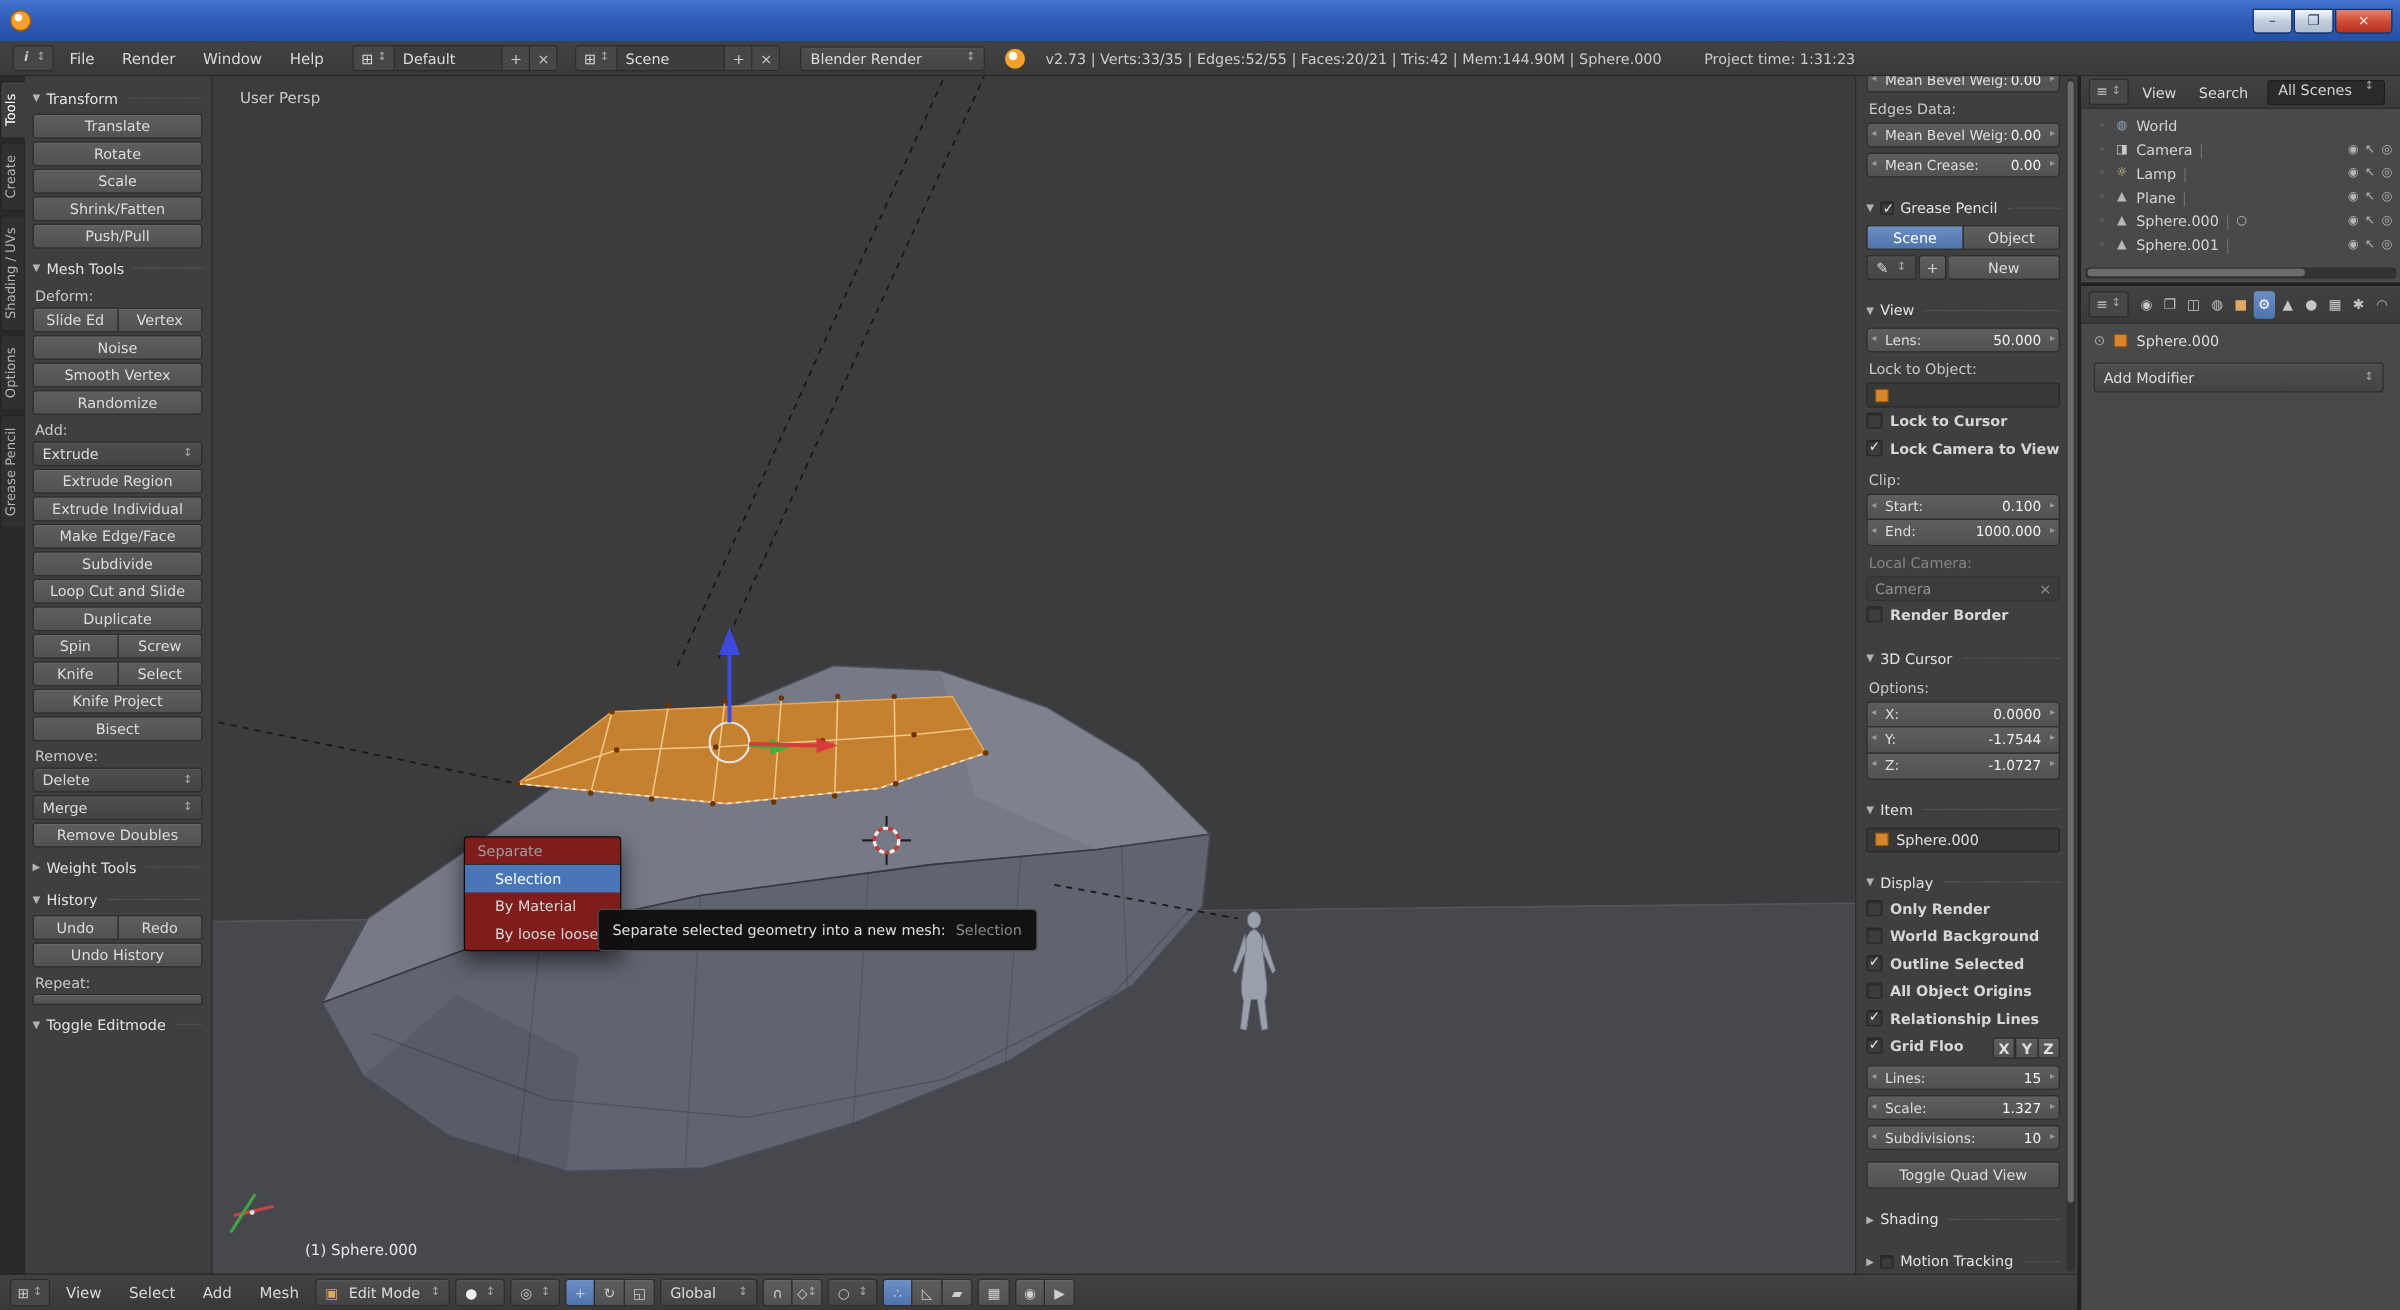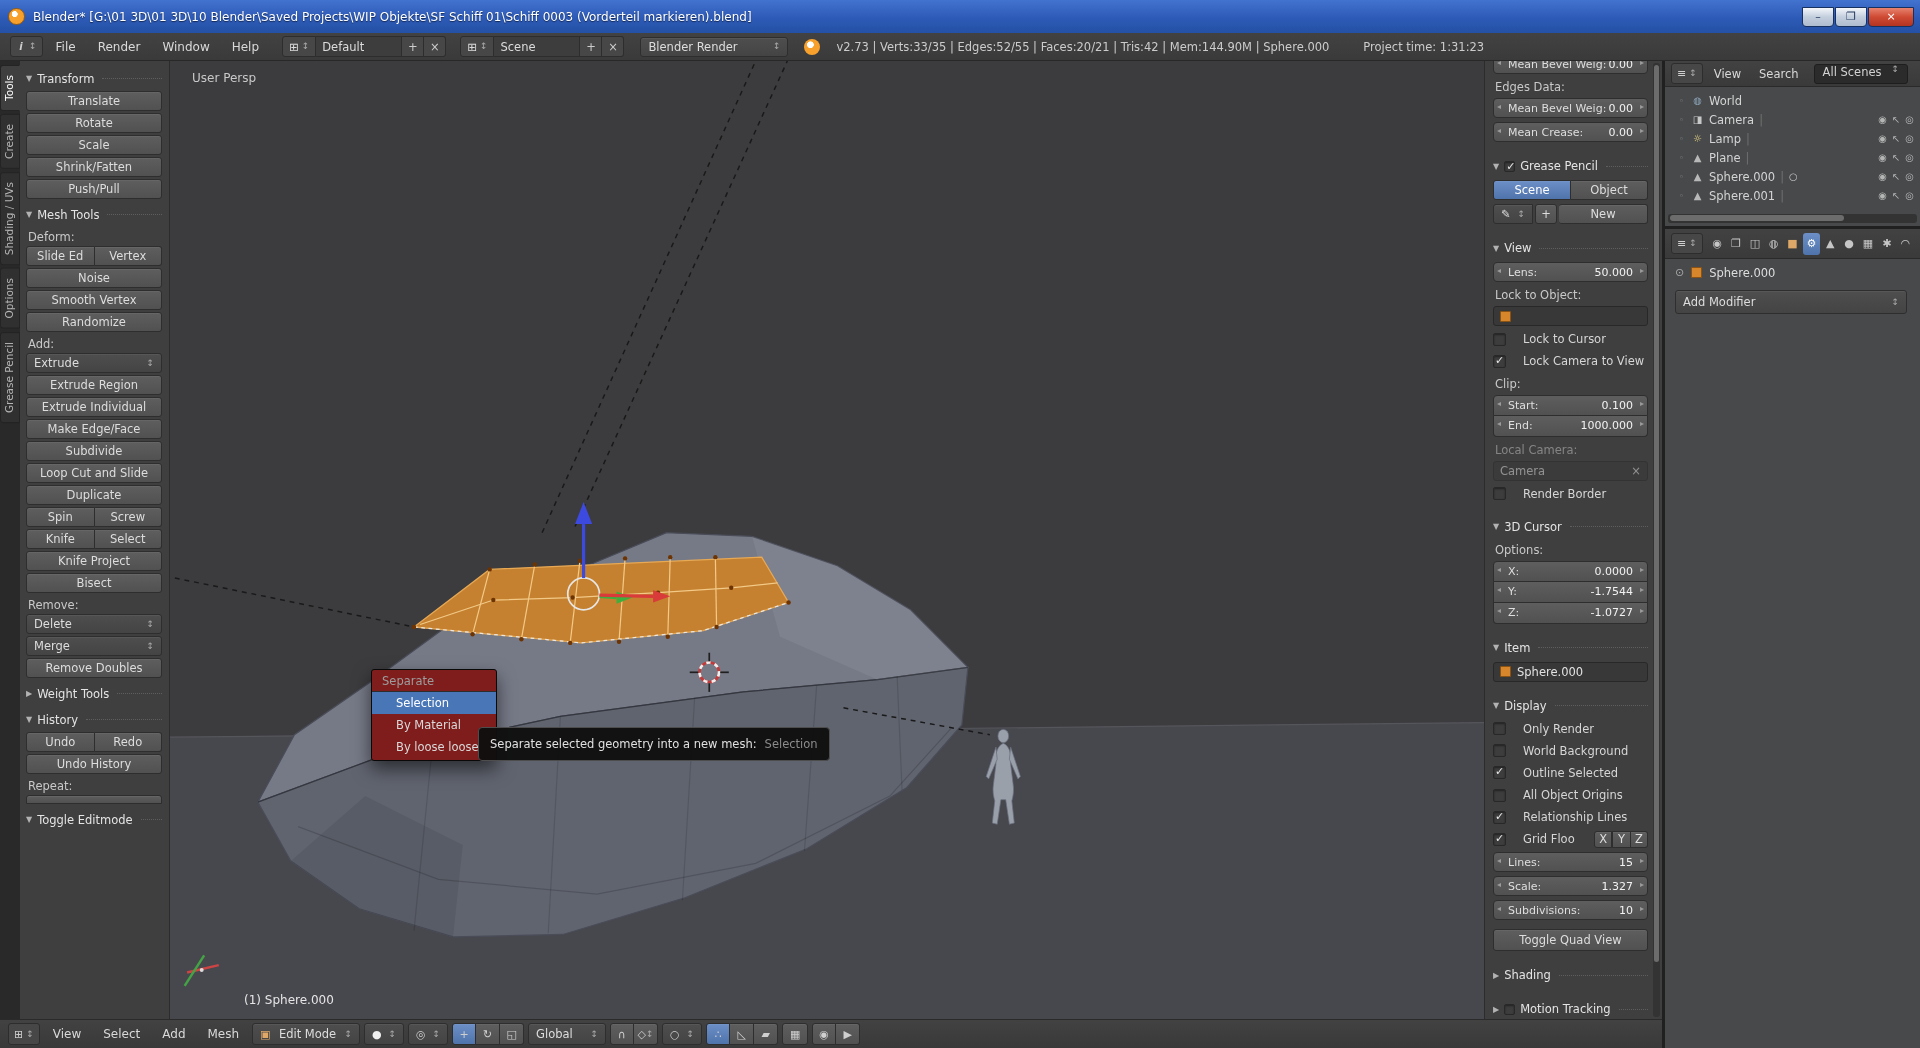--- a/index.html
+++ b/index.html
@@ -107,21 +107,21 @@
   .numf { position:relative; display:flex; align-items:center; height:21px; background:linear-gradient(#5e5e5e,#515151);
     border:1px solid #2e2e2e; border-radius:4px; padding:0 14px; font-size:11px; }
   .numf .nl { color:#dedede; }
   .numf .nv { margin-left:auto; color:#f2f2f2; }
   .numf .arr { position:absolute; top:3px; font-size:8px; color:#9b9b9b; }
   .numf .arr.l { left:3px; } .numf .arr.r { right:3px; }
   .stack .numf { border-radius:0; }
   .stack .numf:first-child { border-radius:4px 4px 0 0; }
   .stack .numf + .numf { border-top:0; }
   .stack .numf:last-child { border-radius:0 0 4px 4px; }
-  .chkrow { display:flex; align-items:center; gap:17px; height:19px; font-size:11.5px; color:#d6d6d6; }
+  .chkrow { display:flex; align-items:flex-start; gap:6px; height:19px; font-size:11.5px; color:#d6d6d6;font-weight:bold; }
   .chk { width:13px; height:13px; background:#3d3d3d; border:1px solid #282828; border-radius:2px;
     box-shadow:inset 0 1px 2px rgba(0,0,0,.45); position:relative; flex:none; }
   .chk.on::after { content:"✓"; position:absolute; left:1px; top:-2px; font-size:11px; color:#eaeaea; }
   .seg { display:flex; }
   .seg .btn { flex:1; border-radius:0; }
   .seg .btn:first-child { border-radius:3px 0 0 3px; }
   .seg .btn:last-child { border-radius:0 3px 3px 0; border-left:0; }
   .btn.blue { background:linear-gradient(#6b8fc6,#4f74ab); color:#fff; }
   .objfield { display:flex; align-items:center; gap:6px; height:21px; background:#383838; border:1px solid #282828;
     border-radius:3px; padding:0 6px; font-size:11.5px; color:#e2e2e2; }
@@ -161,21 +161,20 @@
   .pinico { color:#a9a9a9; font-size:11px; }
   #addmod { margin:4px 10px; width:232px; height:24px; }
 </style>
 </head>
 <body>
 
 <div id="app">
 
   <div id="titlebar">
     <span class="blogo"></span>
-    <span id="titletext">Blender* [G:\01 3D\01 3D\10 Blender\Saved Projects\WIP Objekte\SF Schiff 01\Schiff 0003 (Vorderteil markieren).blend]</span>
     <div id="winbtns">
       <div class="wb">–</div>
       <div class="wb">❐</div>
       <div class="wb close">×</div>
     </div>
   </div>
 
   <div id="infobar">
     <div class="edbtn">
       <span class="edico">i</span>

